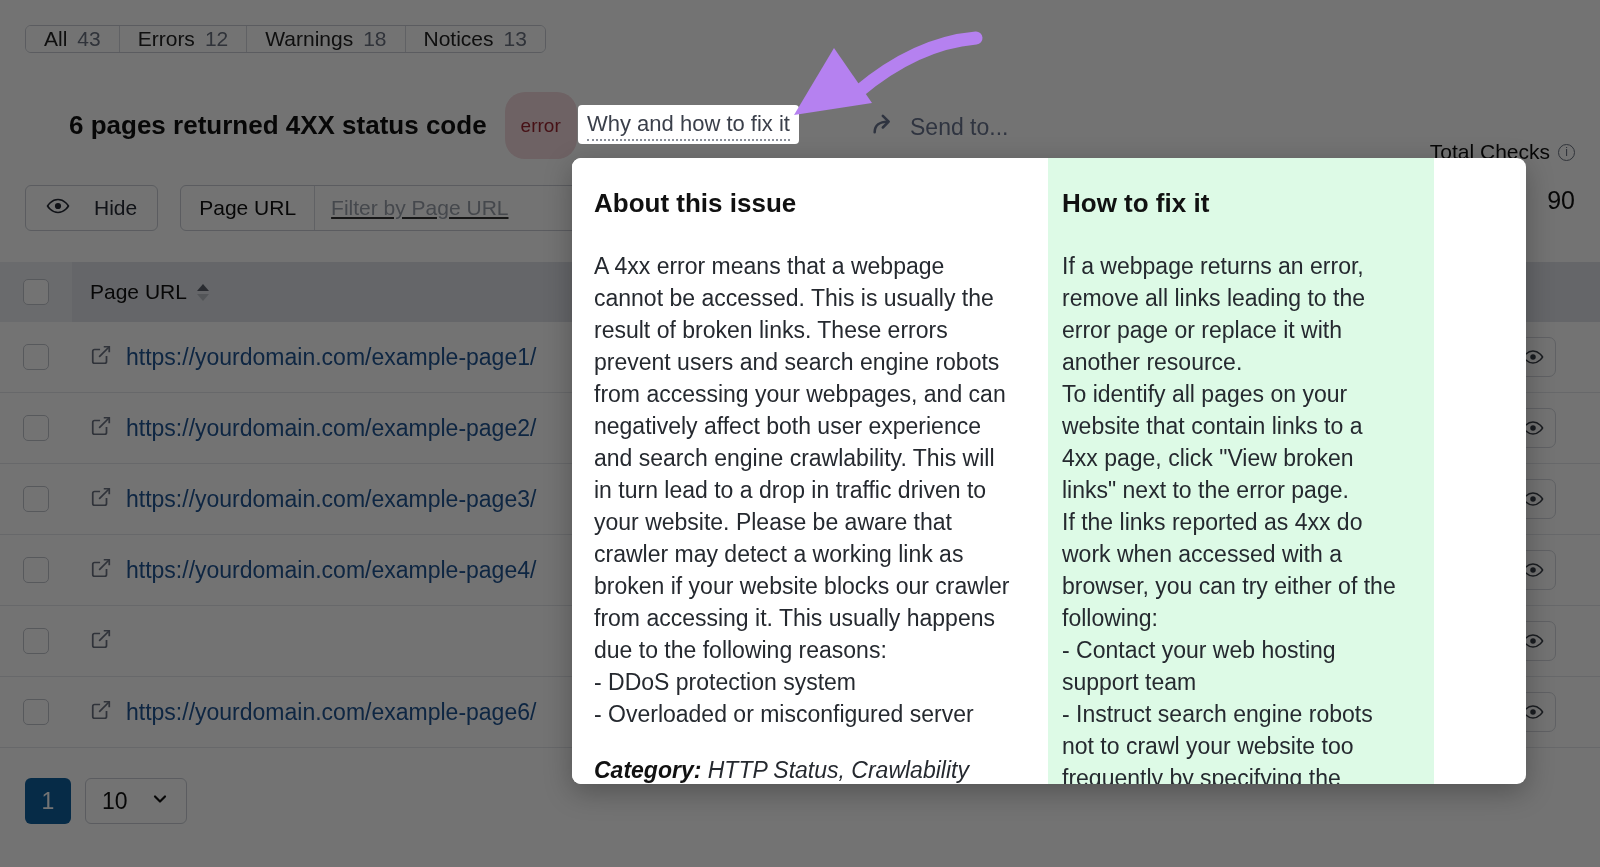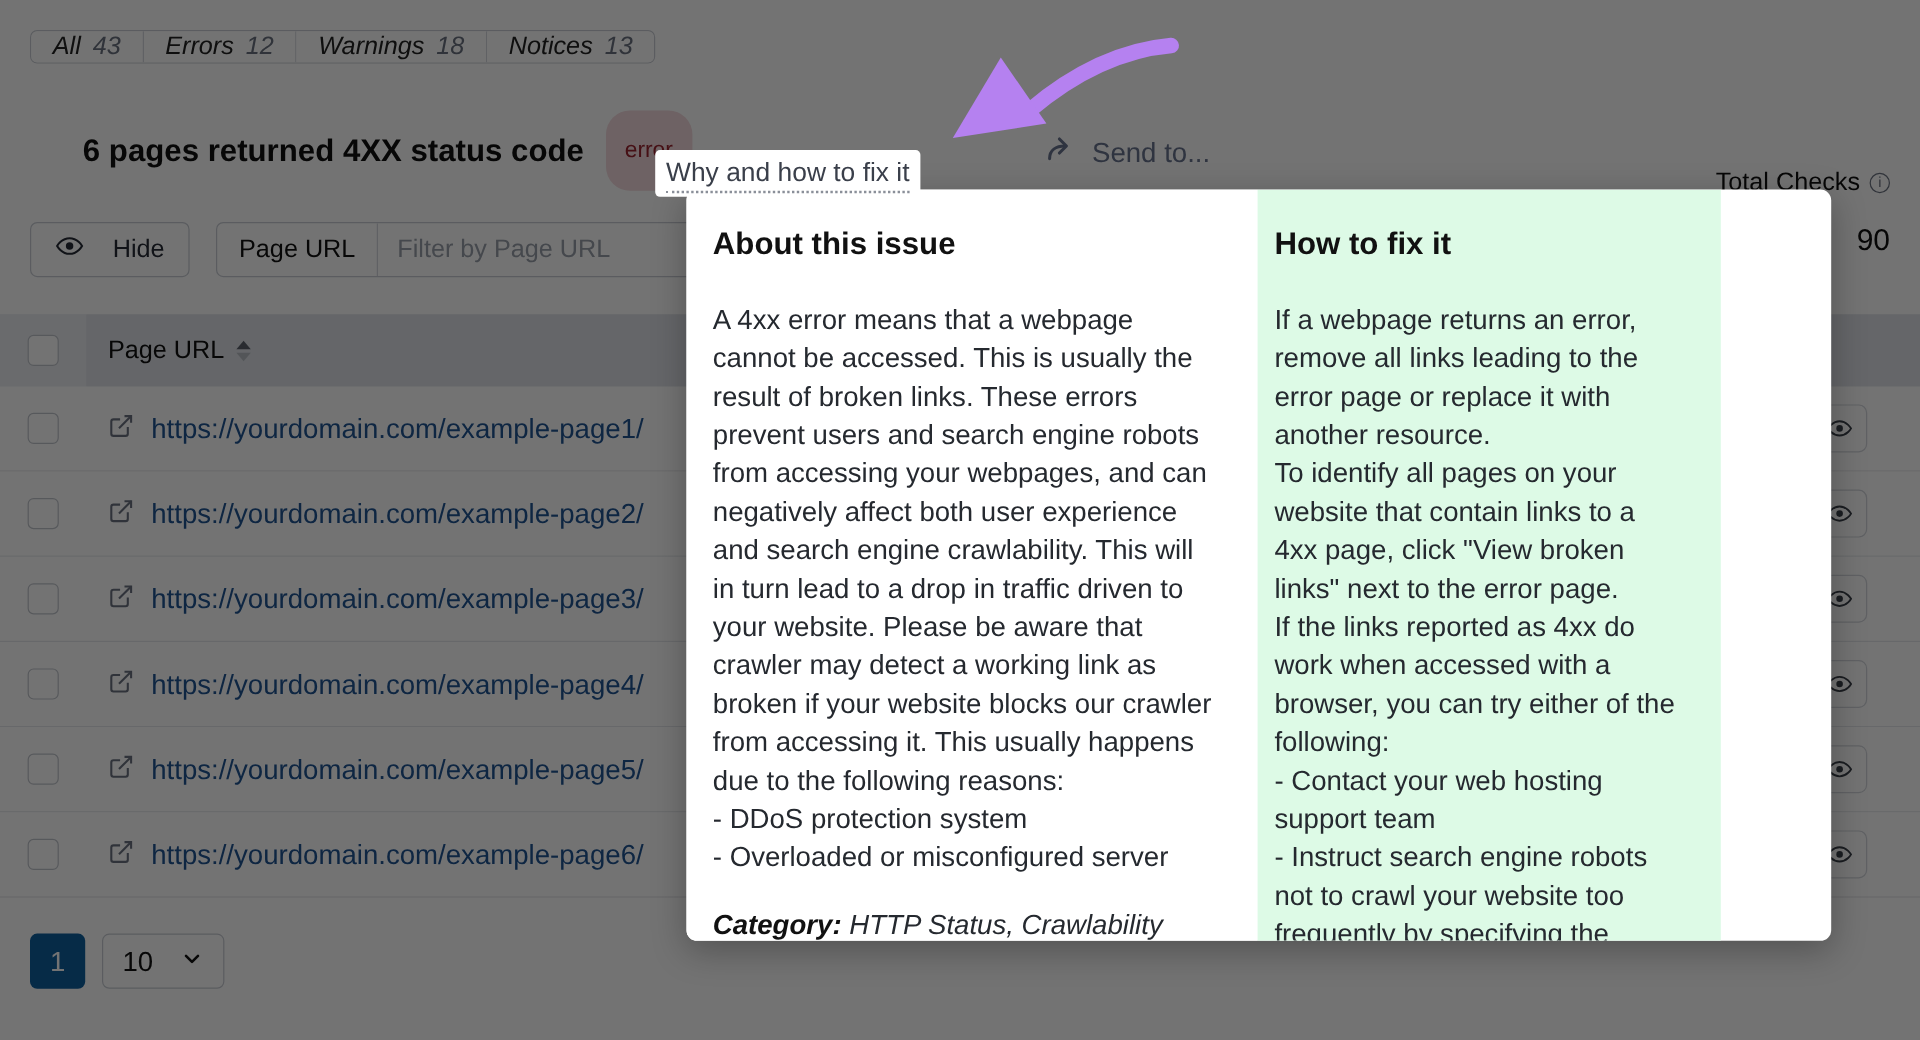--- a/index.html
+++ b/index.html
@@ -23,21 +23,20 @@
 
   
   .tabstrip {
     position: absolute; left: 25px; top: 25px;
     display: flex; align-items: stretch;
     height: 28px;
     border: 1px solid #c9cdd4;
     border-radius: 6px;
     background: #fff;
     overflow: hidden;
-    font-style: italic;
   }
   .tabstrip .tab {
     display: flex; align-items: center; gap: 10px;
     padding: 0 18px;
     border-right: 1px solid #d5d8de;
     font-size: 21px; color: #222;
     cursor: pointer;
     background: #fff;
   }
   .tabstrip .tab:last-child { border-right: none; }
@@ -102,20 +101,21 @@
   .filter-key {
     display: flex; align-items: center; padding: 0 18px;
     border-right: 1px solid #d5d8de;
     font-size: 21px; color: #111; white-space: nowrap; cursor: pointer;
   }
   .filter-input {
     border: none; outline: none;
     font-size: 21px; color: #333;
     padding: 0 16px; flex: 1; background: transparent;
     font-family: "Liberation Sans", sans-serif;
+    text-decoration: underline;
   }
   .filter-input::placeholder { color: #9aa0aa; }
 
   
   .total-checks {
     position: absolute; right: 25px; top: 140px;
     text-align: right;
   }
   .tc-label {
     font-size: 21px; font-weight: normal; color: #111;
@@ -390,21 +390,20 @@
     <div class="t-row">
       <div class="cb-cell">
           <div class="checkbox"></div>
         </div>
       <div class="url-cell">
         <span><svg width="22" height="22" viewBox="0 0 24 24" fill="none" stroke="#6b7280" stroke-width="1.9">
               <path d="M18 13v6a2 2 0 0 1-2 2H5a2 2 0 0 1-2-2V8a2 2 0 0 1 2-2h6"></path>
               <path d="M15 3h6v6"></path>
               <path d="M10 14 21 3"></path>
             </svg></span>
-        <span class="url-link">https://yourdomain.com/example-page5/</span>
       </div>
       <div class="act-cell">
         <div class="eye-btn">
             <svg width="22" height="22" viewBox="0 0 24 24" fill="none" stroke="#3b4049" stroke-width="1.7">
               <path d="M1.6 12S5.2 5.5 12 5.5 22.4 12 22.4 12 18.8 18.5 12 18.5 1.6 12 1.6 12z"></path>
               <circle cx="12" cy="12" r="3" fill="#3b4049" stroke="none"></circle>
             </svg>
           </div>
       </div>
     </div>
@@ -441,21 +440,21 @@
             <path d="M6 9l6 6 6-6"></path>
           </svg>
       </span>
     </div>
   </div>
 
 </div>
 
 <div id="dim-overlay"></div>
 
-<div class="why-link-wrap" style="position:absolute; left:526px; top:105px;margin-top:20px;">
+<div class="why-link-wrap" style="position:absolute; left:558px; top:105px;">
   <span class="why-link">Why and how to fix it</span>
 </div>
 
 <div class="sendto" style="position:absolute; left:832px; top:110px; z-index:41; color:#2f3440;">
   <span>
     <svg width="28" height="28" viewBox="0 0 24 24" fill="none" stroke="#2f3440" stroke-width="2.2" stroke-linecap="round" stroke-linejoin="round">
         <path d="M4 19c0-6 4.5-9 11-9"></path>
         <path d="M11 5l5 5-5 5"></path>
       </svg>
   </span>

